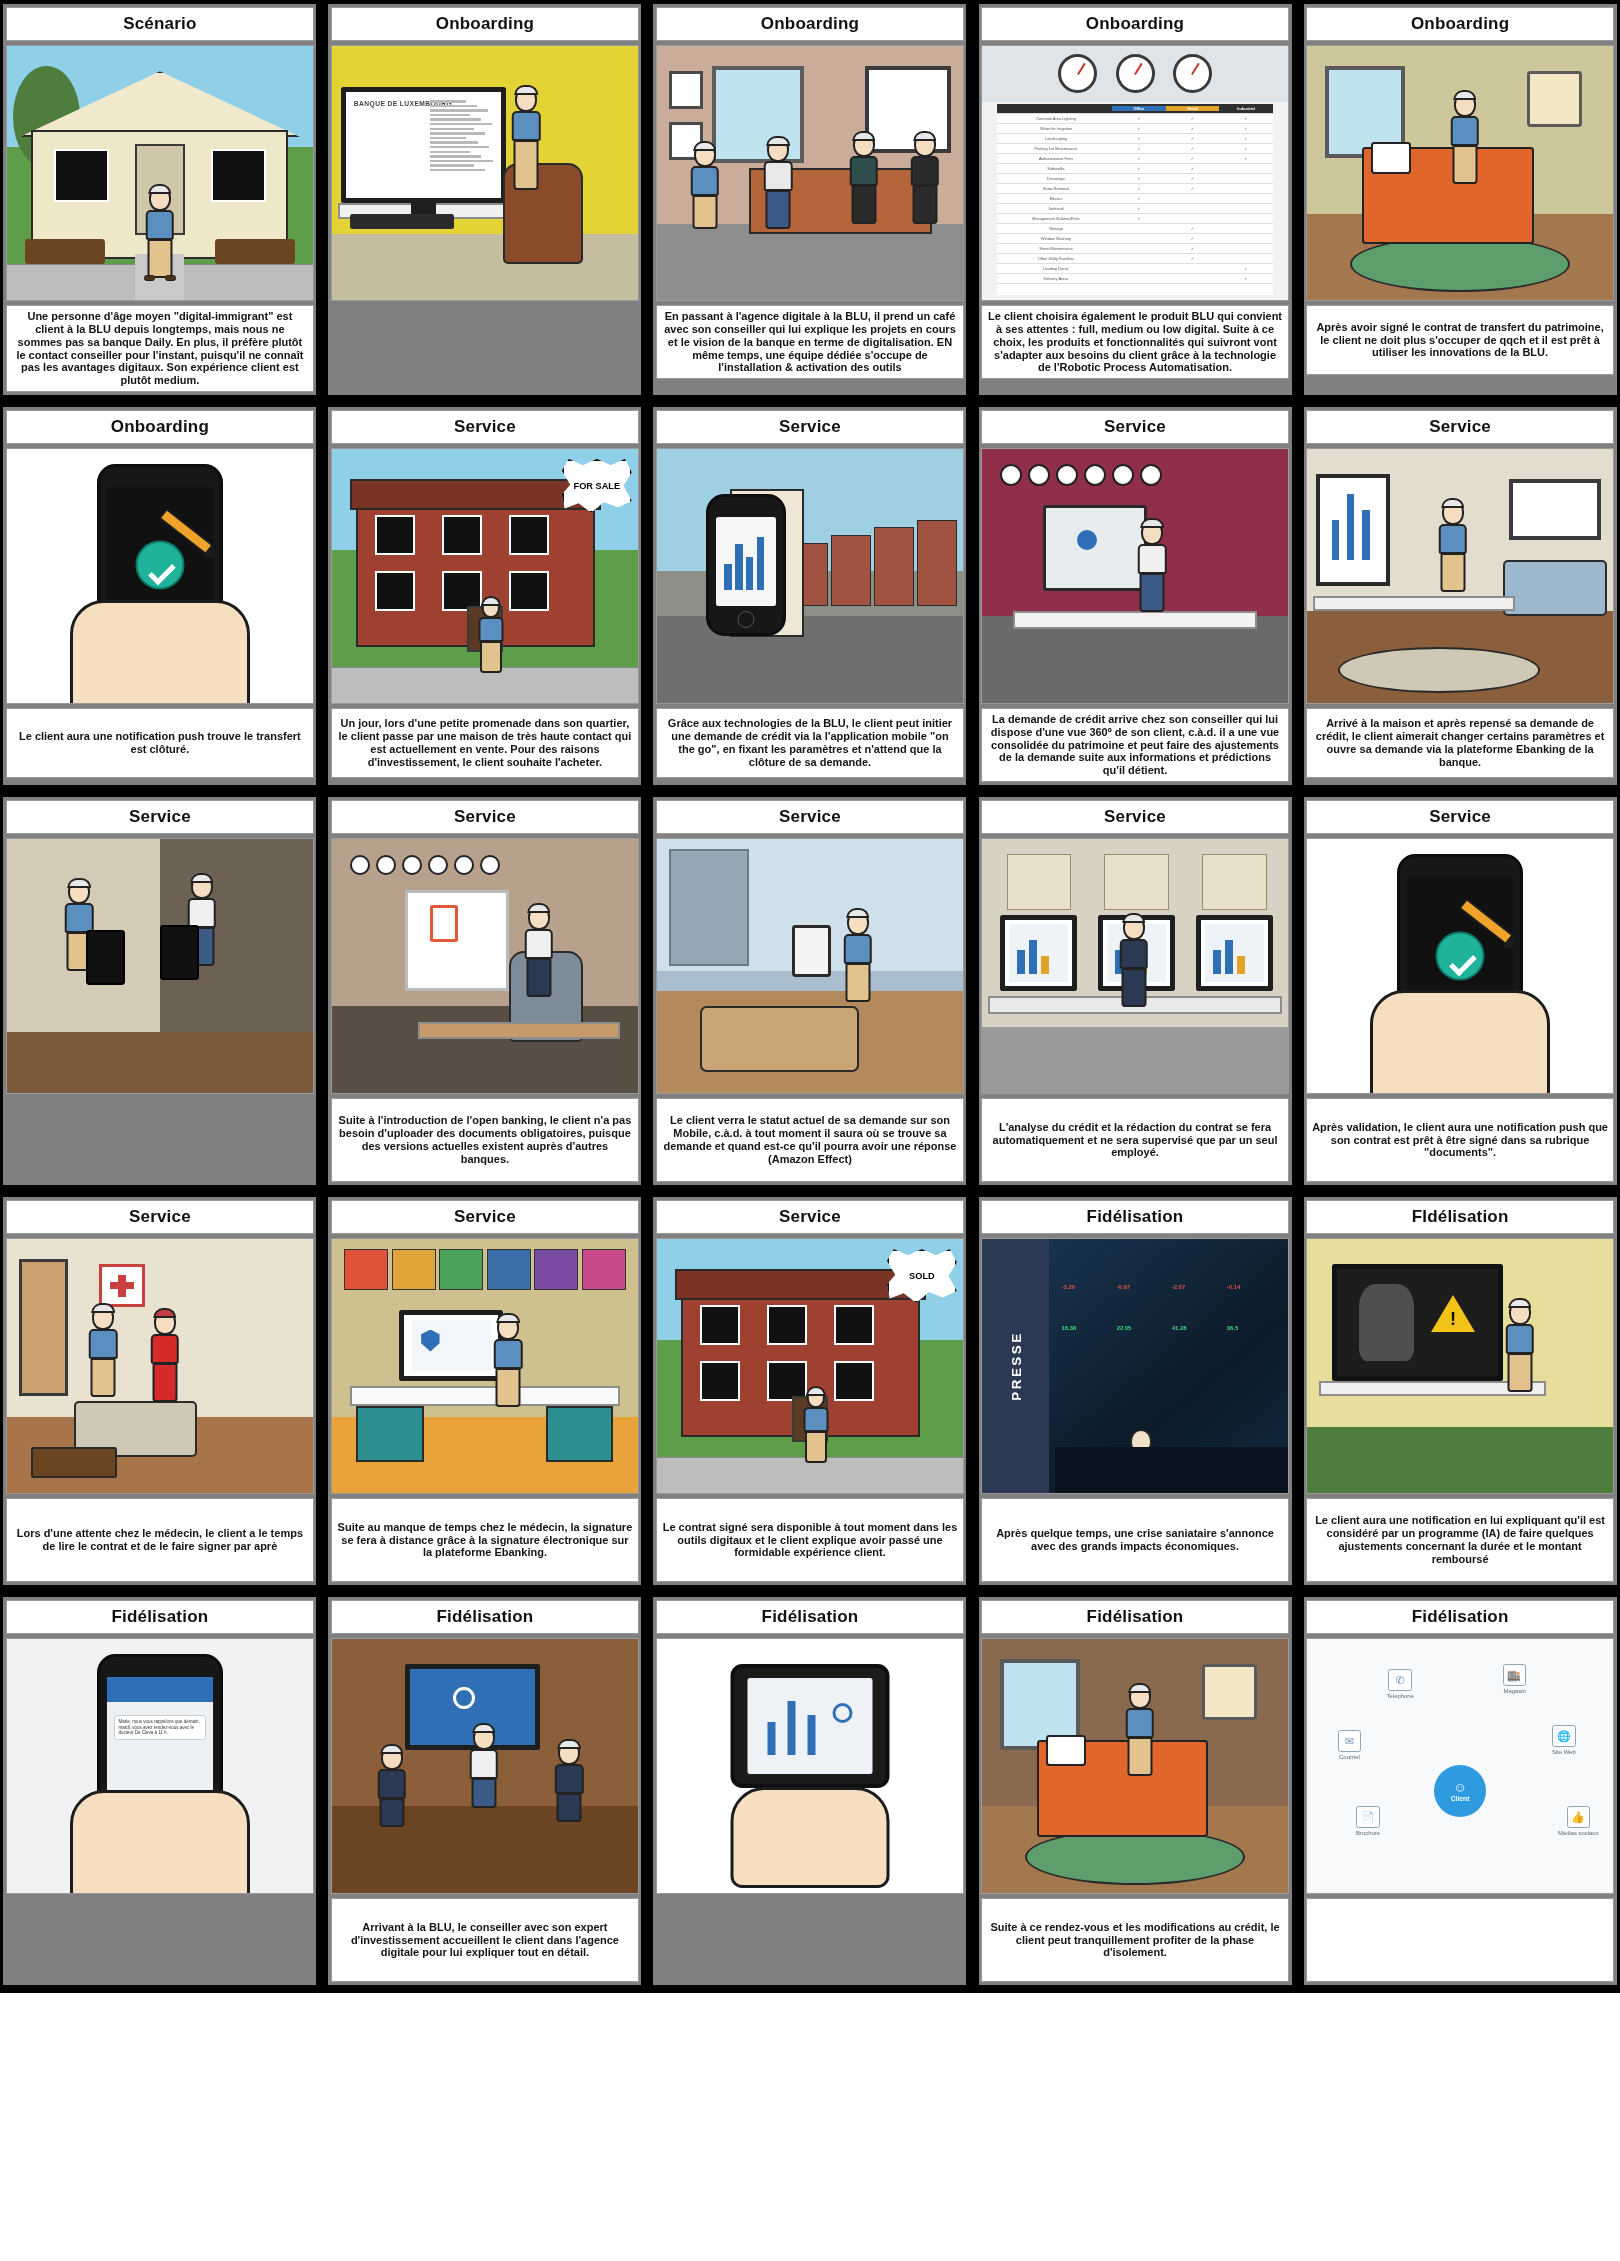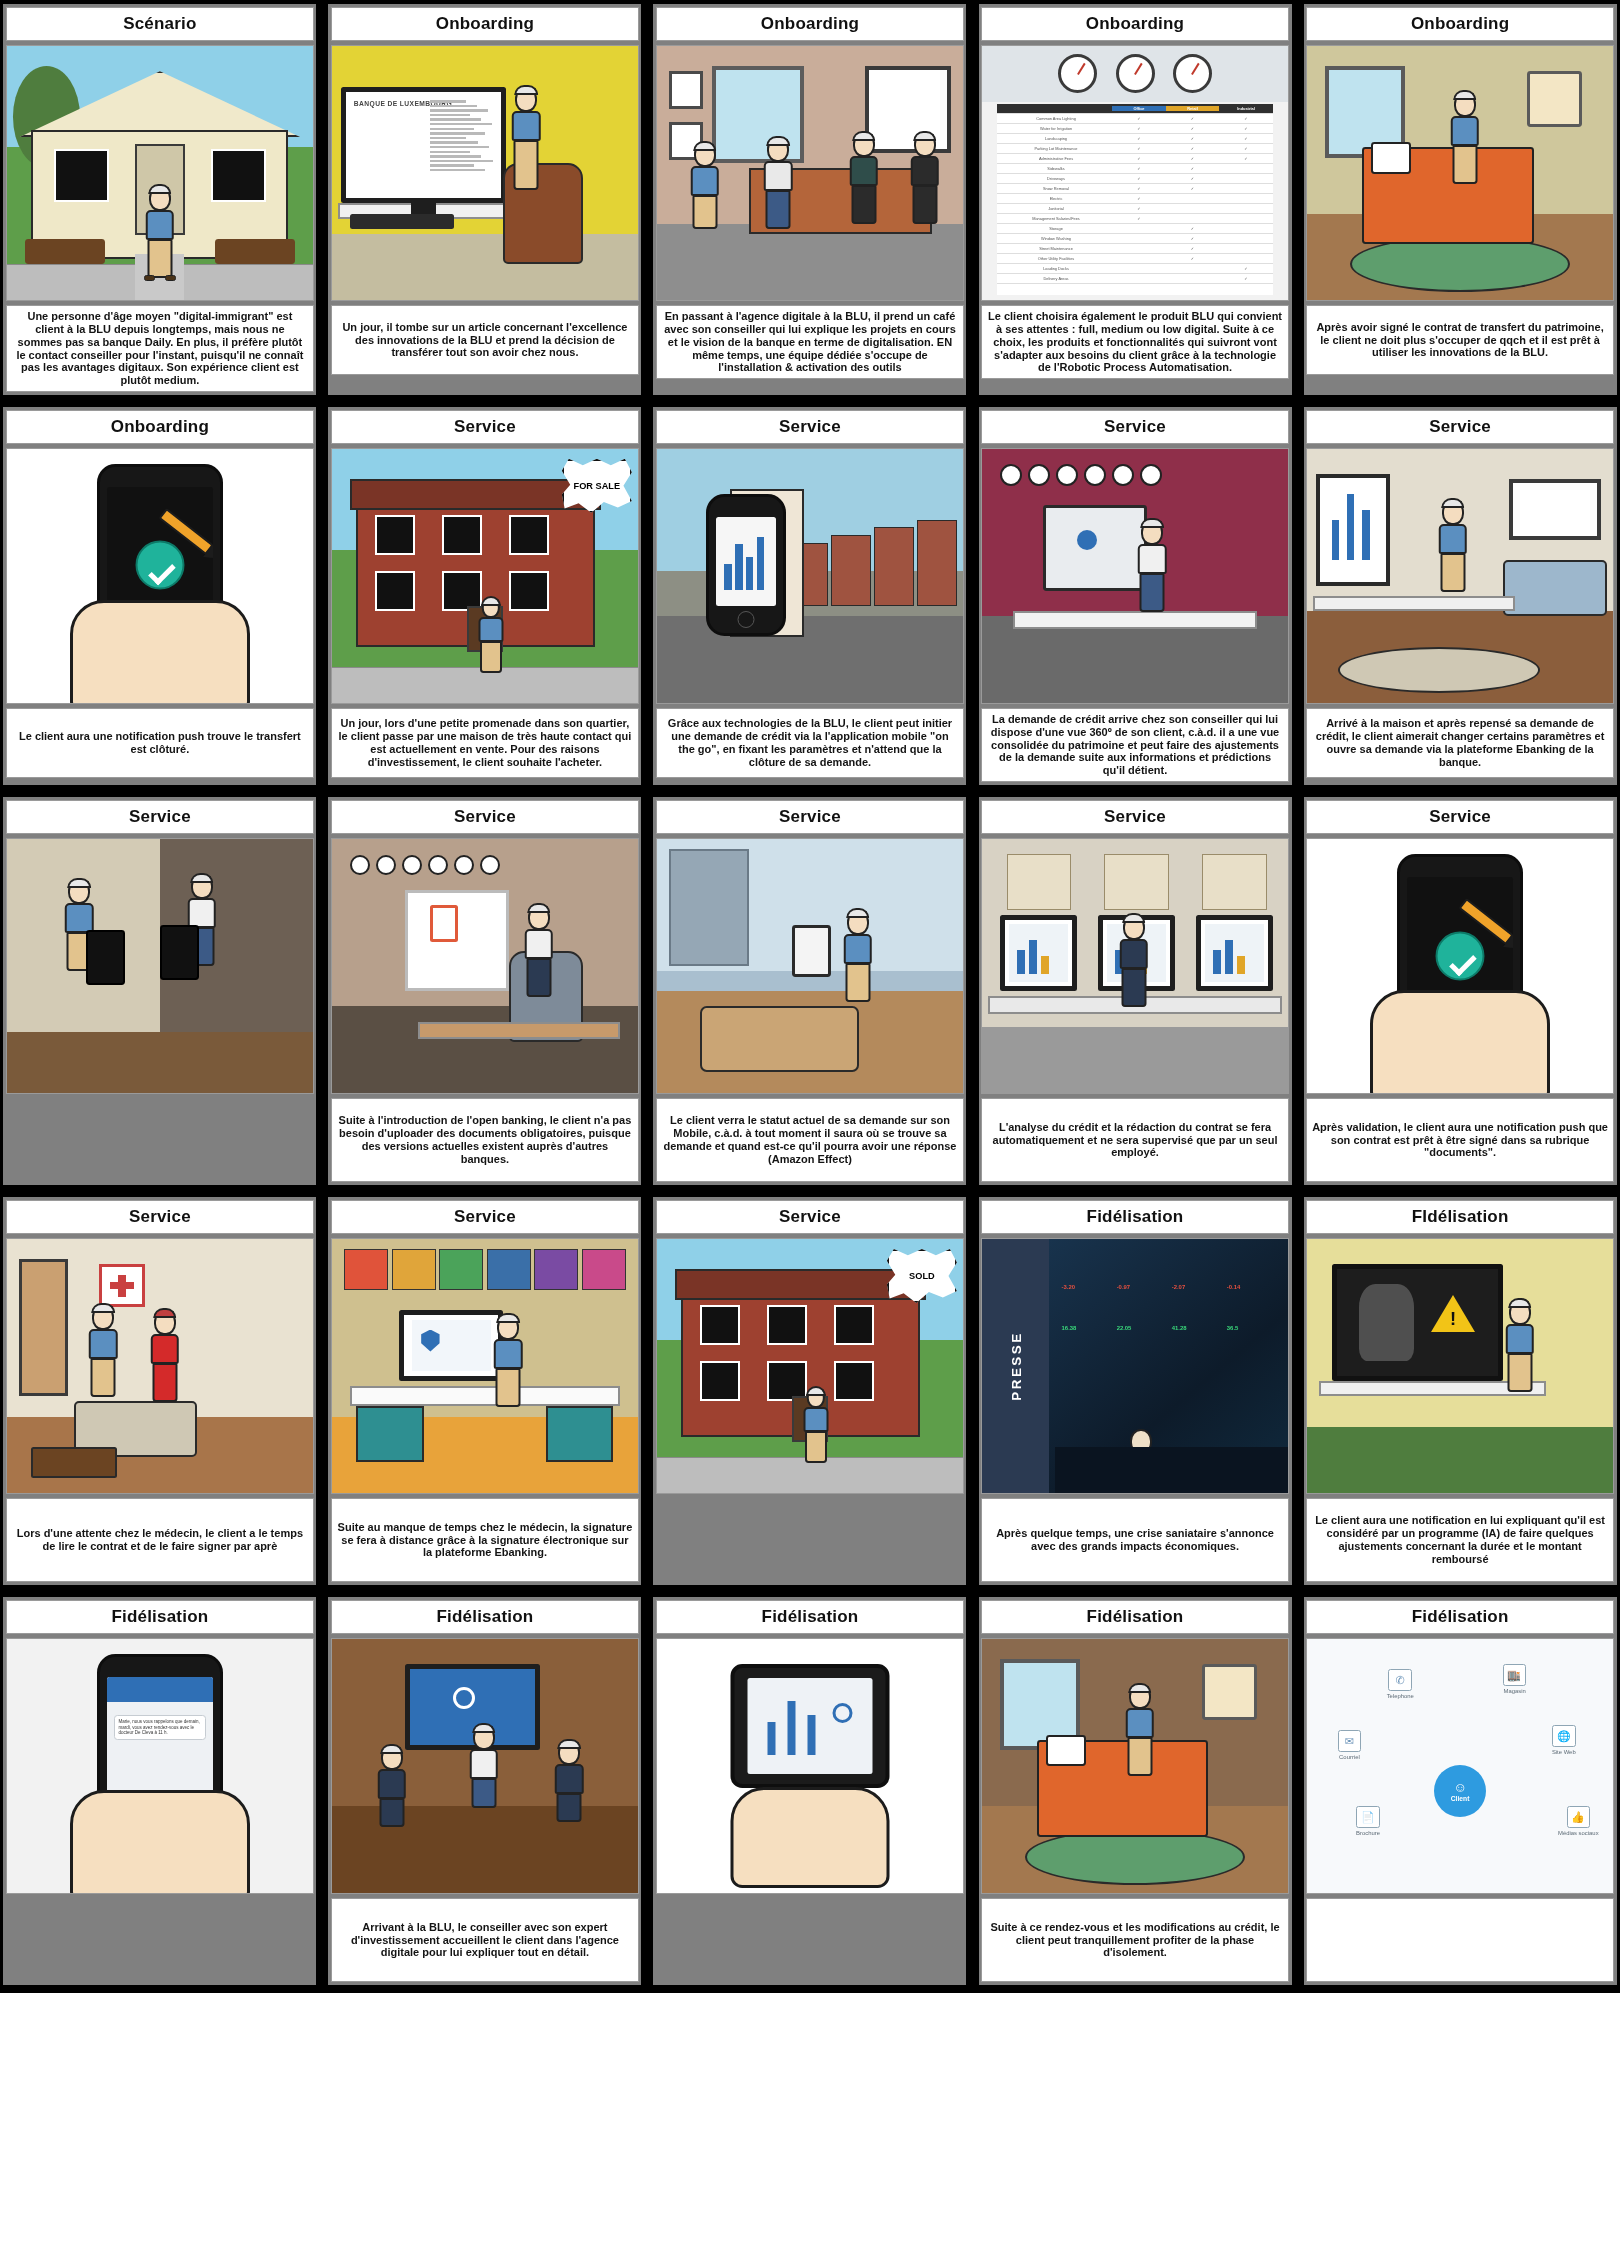--- a/index.html
+++ b/index.html
@@ -232,23 +232,20 @@
       <div class="keyboard" style="left:6%;top:66%;width:34%;height:6%"></div>
       <div class="chair" style="left:56%;top:46%;width:26%;height:40%"></div>
       <div class="person" style="left:58%;top:16%;width:34px;height:99px">
         <div class="p-head"></div>
               <div class="p-hair"></div>
         <div class="p-torso"></div>
               <div class="p-legs" style="height:50px"></div>
       </div>
     </div>
         </div>
-        <div class="cell-cap">
-          <span>Un jour, il tombe sur un article concernant l'excellence des innovations de la BLU et prend la décision de transférer tout son avoir chez nous.</span>
-        </div>
       </div>
       <div class="cell">
         <div class="cell-title">Onboarding</div>
         <div class="cell-art">
           <div class="scene">
       <div class="bg-office"></div>
       <div class="bg-floor" style="height:30%;background:#8e8e8e"></div>
       <div style="position:absolute;left:18%;top:8%;width:30%;height:38%;background:#bfe3ef;border:4.2px solid #5c5c5c"></div>
       <div style="position:absolute;left:4%;top:10%;width:11%;height:15%;background:#fff;border:3.4px solid #4a4a4a"></div>
       <div style="position:absolute;left:4%;top:30%;width:11%;height:15%;background:#fff;border:3.4px solid #4a4a4a"></div>
@@ -797,20 +794,23 @@
         <div class="p-torso" style="top:20px;width:25px;height:25px"></div>
               <div class="p-legs" style="top:44px;width:22px;height:32px"></div>
       </div>
       <div style="position:absolute;right:2%;top:4%;width:70px;height:54px;background:#fff;border:2.5px solid #111;
                   display:flex;align-items:center;justify-content:center;font-size:9.2px;font-weight:bold;
                   clip-path:polygon(10% 0,30% 12%,50% 0,70% 12%,90% 0,100% 25%,88% 50%,100% 78%,80% 90%,60% 80%,42% 100%,24% 82%,4% 92%,0 66%,12% 48%,0 22%)">
         <span>SOLD</span>
       </div>
     </div>
         </div>
+        <div class="cell-cap">
+          <span>Le contrat signé sera disponible à tout moment dans les outils digitaux et le client explique avoir passé une formidable expérience client.</span>
+        </div>
       </div>
       <div class="cell">
         <div class="cell-title">Fidélisation</div>
         <div class="cell-art">
           <div class="scene">
       <div style="position:absolute;inset:0;background:#0c1623"></div>
       <div class="press-band">
         <span>PRESSE</span>
       </div>
       <div style="position:absolute;left:22%;right:0;top:0;bottom:0;background:linear-gradient(140deg,#18334d,#0d1b2a 60%,#102a3e)"></div>

